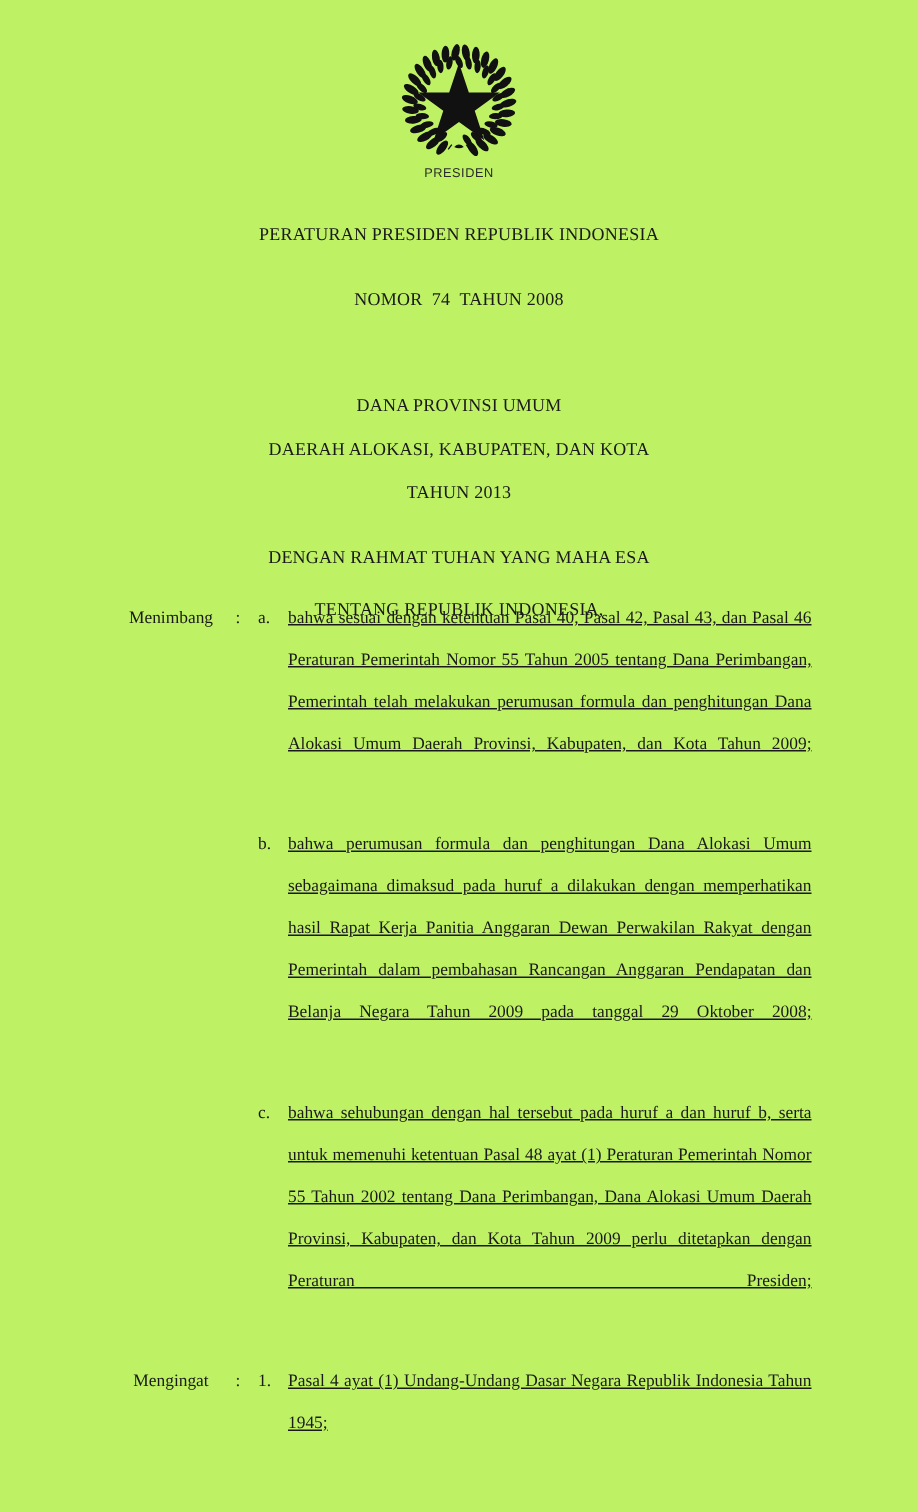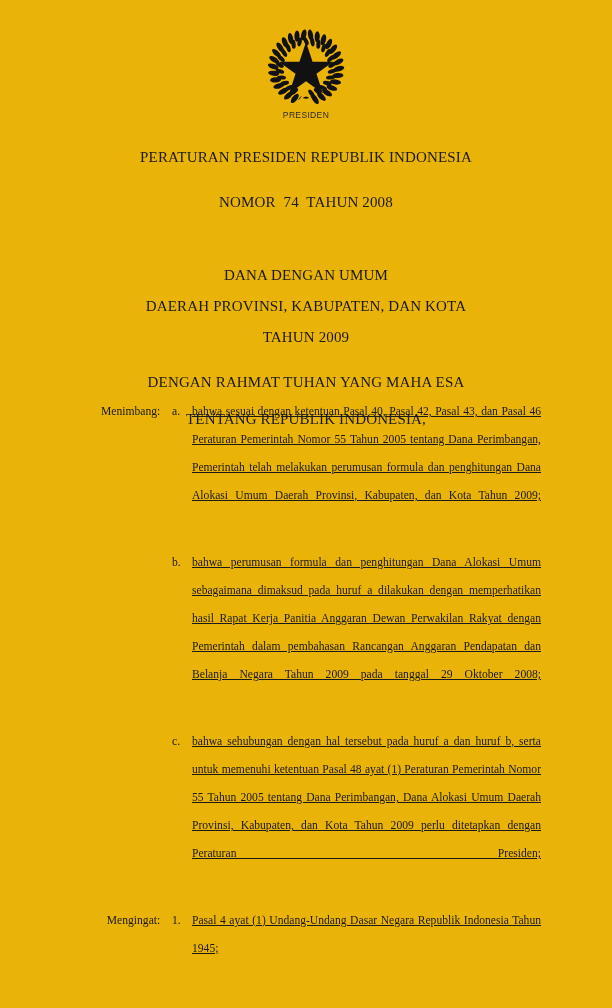--- a/index.html
+++ b/index.html
@@ -4,21 +4,21 @@
 <style>
   html, body {
     margin: 0;
     padding: 0;
     background: #ffffff;
   }
   .page {
     position: relative;
     width: 612px;
     height: 1008px;
-    background: #eab308;
+    background: #bef264;
     overflow: hidden;
     color: #1a1a1a;
   }
 
   
   .letterhead {
     position: absolute;
     top: 26px;
     left: 0;
     width: 612px;
@@ -44,21 +44,21 @@
   .headings {
     position: absolute;
     top: 149px;
     left: 36px;
     width: 540px;
     text-align: center;
     font-family: "Liberation Serif", "DejaVu Serif", serif;
     color: #1a1a1a;
   }
   .hline {
-    font-size: 15px;
+    font-size: 12px;
     letter-spacing: 0.15px;
     white-space: pre;
   }
   .gap-28 { height: 28px; }
   .gap-20 { height: 20px; }
   .gap-14 { height: 14px; }
 
   
   .clauses {
     position: absolute;
@@ -75,21 +75,21 @@
     padding-right: 71px;
     margin-bottom: 11px;
   }
   .clause-row:last-child { margin-bottom: 0; }
 
   .lead-label {
     position: absolute;
     left: 71px;
     top: 0;
     width: 86px;
-    text-align: right;
+    text-align: center;
     line-height: 28px;
   }
   .lead-colon {
     position: absolute;
     left: 157px;
     top: 0;
     width: 10px;
     text-align: left;
     line-height: 28px;
   }
@@ -318,25 +318,25 @@
       <div>PRESIDEN</div>
     </div>
   </div>
 
   <div class="headings">
     <div class="hline">PERATURAN PRESIDEN REPUBLIK INDONESIA</div>
     <div class="gap-28"></div>
     <div class="hline">NOMOR  74  TAHUN 2008</div>
     <div class="gap-28"></div>
     <div class="gap-28"></div>
-    <div class="hline">DANA DENGAN UMUM</div>
+    <div class="hline">DANA PROVINSI UMUM</div>
     <div class="gap-14"></div>
-    <div class="hline">DAERAH PROVINSI, KABUPATEN, DAN KOTA</div>
+    <div class="hline">DAERAH ALOKASI, KABUPATEN, DAN KOTA</div>
     <div class="gap-14"></div>
-    <div class="hline">TAHUN 2009</div>
+    <div class="hline">TAHUN 2013</div>
     <div class="gap-28"></div>
     <div class="hline">DENGAN RAHMAT TUHAN YANG MAHA ESA</div>
     <div class="gap-20"></div>
     <div class="hline">TENTANG REPUBLIK INDONESIA,</div>
   </div>
 
   <div class="clauses">
 
     <div class="clause-row">
       <div class="lead-label">Menimbang</div>
@@ -347,21 +347,21 @@
         <div class="item-text">bahwa sesuai dengan ketentuan Pasal 40, Pasal 42, Pasal 43, dan Pasal 46 Peraturan Pemerintah Nomor 55 Tahun 2005 tentang Dana Perimbangan, Pemerintah telah melakukan perumusan formula dan penghitungan Dana Alokasi Umum Daerah Provinsi, Kabupaten, dan Kota Tahun 2009;</div>
       </div>
 
       <div class="item">
         <div class="item-marker">b.</div>
         <div class="item-text">bahwa perumusan formula dan penghitungan Dana Alokasi Umum sebagaimana dimaksud pada huruf a dilakukan dengan memperhatikan hasil Rapat Kerja Panitia Anggaran Dewan Perwakilan Rakyat dengan Pemerintah dalam pembahasan Rancangan Anggaran Pendapatan dan Belanja Negara Tahun 2009 pada tanggal 29 Oktober 2008;</div>
       </div>
 
       <div class="item">
         <div class="item-marker">c.</div>
-        <div class="item-text">bahwa sehubungan dengan hal tersebut pada huruf a dan huruf b, serta untuk memenuhi ketentuan Pasal 48 ayat (1) Peraturan Pemerintah Nomor 55 Tahun 2005 tentang Dana Perimbangan, Dana Alokasi Umum Daerah Provinsi, Kabupaten, dan Kota Tahun 2009 perlu ditetapkan dengan Peraturan Presiden;</div>
+        <div class="item-text">bahwa sehubungan dengan hal tersebut pada huruf a dan huruf b, serta untuk memenuhi ketentuan Pasal 48 ayat (1) Peraturan Pemerintah Nomor 55 Tahun 2002 tentang Dana Perimbangan, Dana Alokasi Umum Daerah Provinsi, Kabupaten, dan Kota Tahun 2009 perlu ditetapkan dengan Peraturan Presiden;</div>
       </div>
     </div>
 
     <div class="clause-row">
       <div class="lead-label">Mengingat</div>
       <div class="lead-colon">:</div>
 
       <div class="item">
         <div class="item-marker">1.</div>
         <div class="item-text">Pasal 4 ayat (1) Undang-Undang Dasar Negara Republik Indonesia Tahun 1945;</div>

